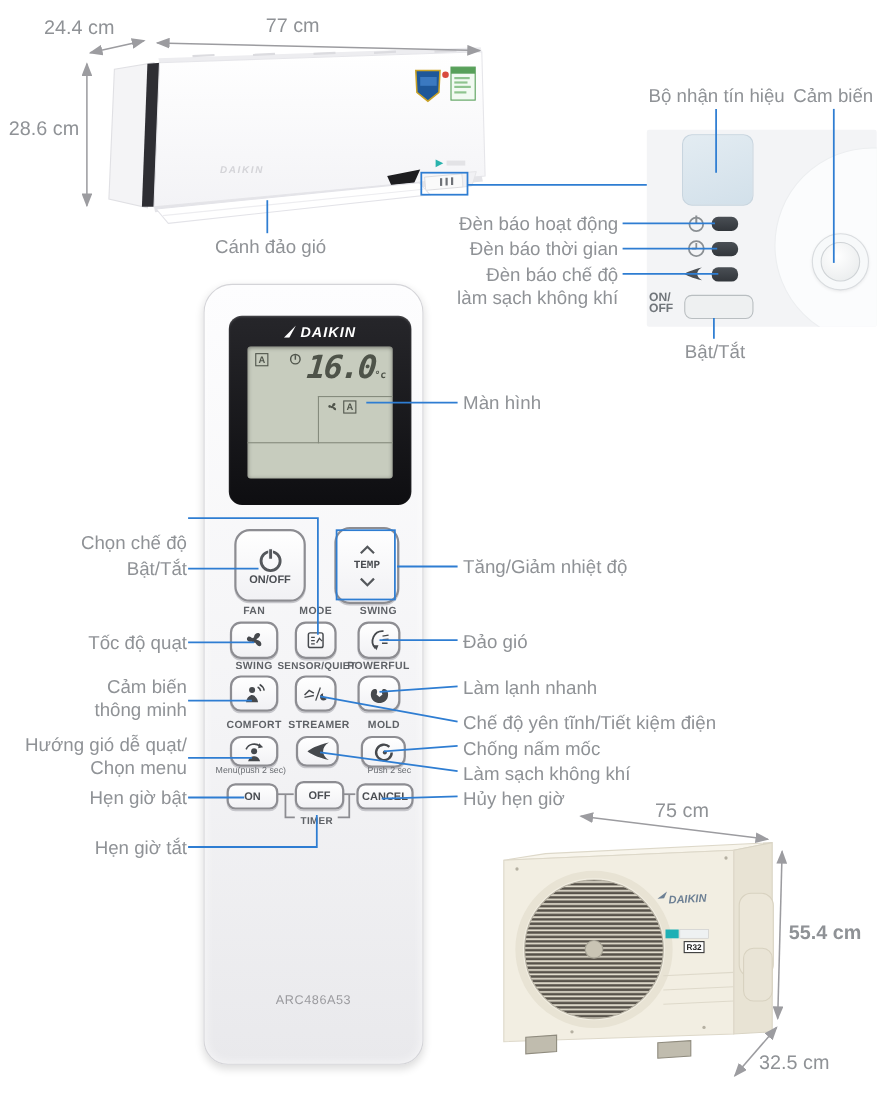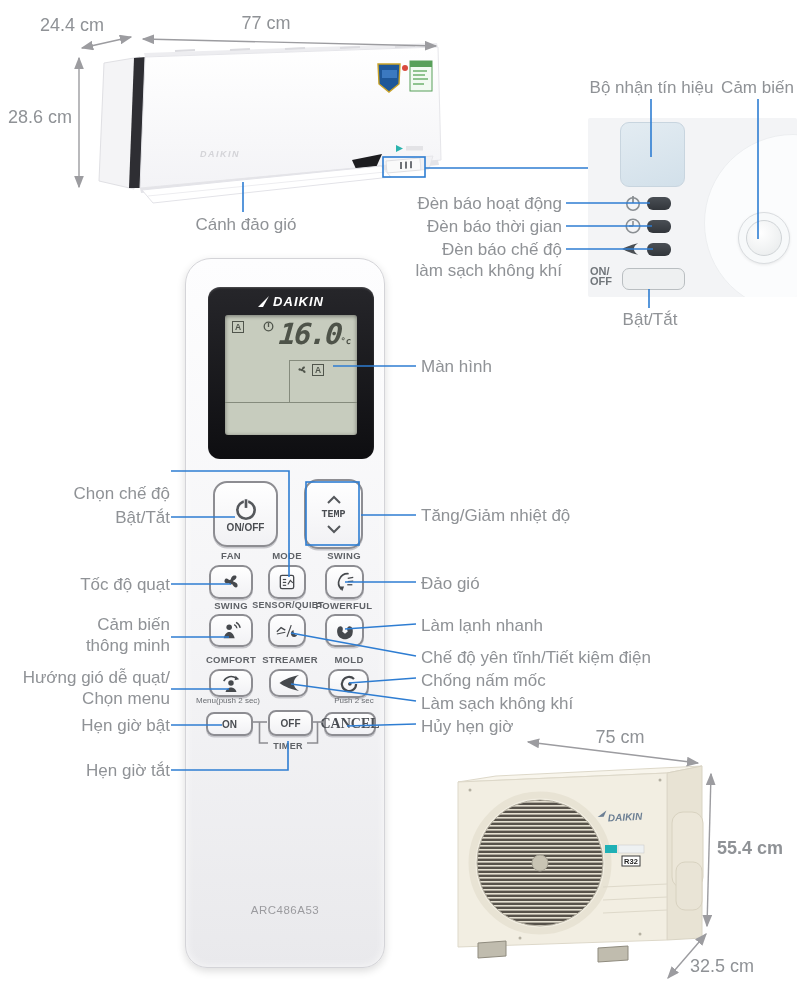--- a/index.html
+++ b/index.html
@@ -316,21 +316,21 @@
     <div class="sublabel" style="left:-8px;top:437px;width:100px;">Menu(push 2 sec)</div>
     <div class="sublabel" style="left:118px;top:437px;width:100px;">Push 2 sec</div>
 
     <div class="btn" style="left:20px;top:453px;width:47px;height:24px;border-radius:8px;">
       <span class="btxt">ON</span>
     </div>
     <div class="btn" style="left:82px;top:451px;width:45px;height:26px;border-radius:8px;">
       <span class="btxt">OFF</span>
     </div>
     <div class="btn" style="left:138px;top:453px;width:52px;height:24px;border-radius:8px;">
-      <span class="btxt" style="font-size:14px;font-family:Liberation Serif, serif;">CANCEL</span>
+      <span class="btxt" style="font-size:10px;">CANCEL</span>
     </div>
     <div class="btnlabel" style="left:52px;top:482px;width:100px;font-size:9px;">TIMER</div>
 
     <div class="model">ARC486A53</div>
   </div>
 
   <svg id="overlay" width="800" height="1000" viewBox="0 0 800 1000">
     <defs>
       <marker id="ah" markerWidth="9" markerHeight="7" refX="8" refY="3.5" orient="auto-start-reverse">
         <path d="M0,0 L9,3.5 L0,7 Z" fill="#9c9ca0"></path>

